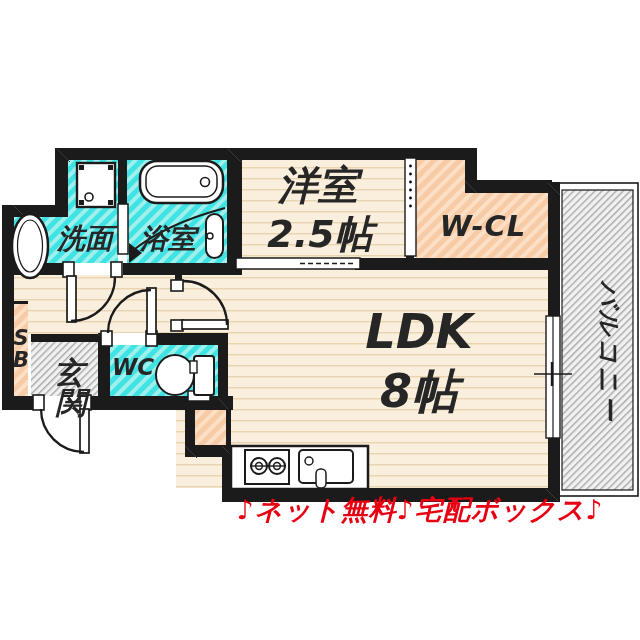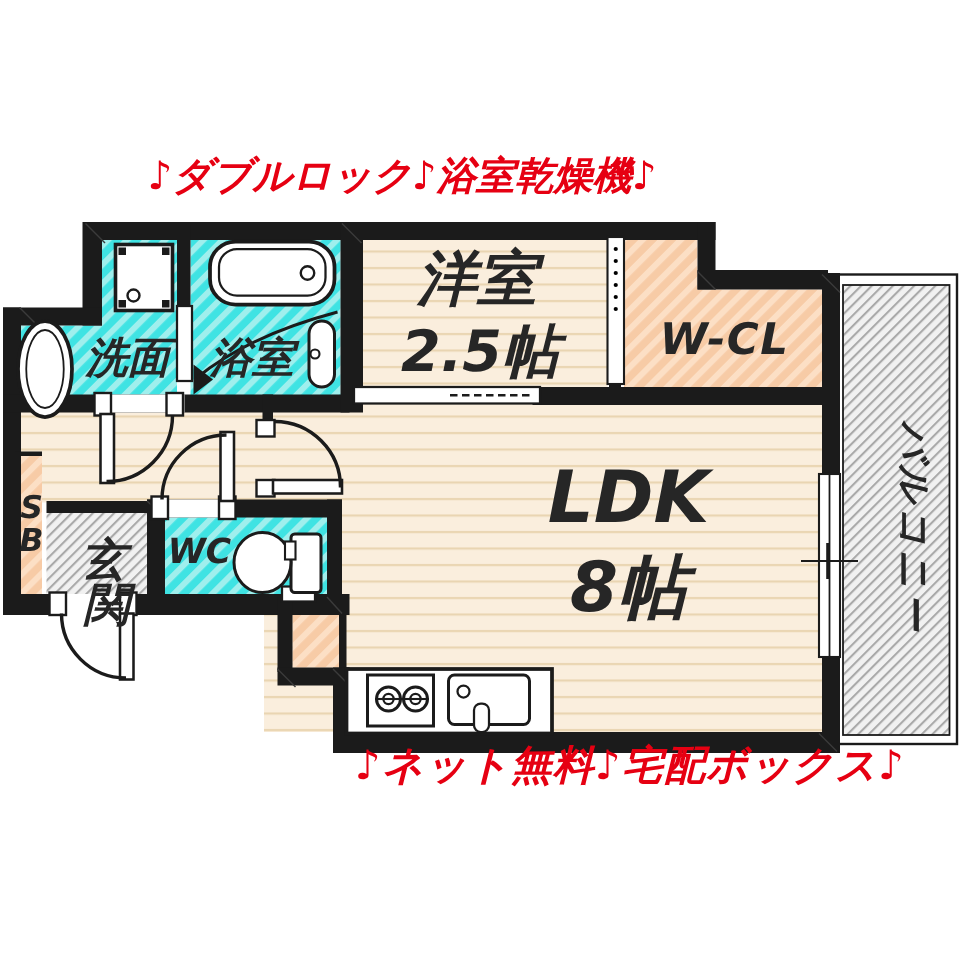--- a/index.html
+++ b/index.html
@@ -15,21 +15,20 @@
   .wallf{fill:var(--wall,#1b1b1b);}
   .mit{stroke:#3b3b3b;stroke-width:1;}
   .ln{stroke:var(--wall,#1b1b1b);fill:none;}
   .fix{fill:#ffffff;stroke:var(--wall,#1b1b1b);}
 </style>
 </head>
 <body>
 
 <div class="stage">
 
-  <div class="banner top">♪ダブルロック♪浴室乾燥機♪</div>
 
   <svg width="640" height="640" viewBox="0 0 640 640">
     <defs>
       <pattern id="creamlines" patternUnits="userSpaceOnUse" width="10" height="11">
         <rect width="10" height="11" style="fill:var(--floor-cream,#faeedd)"></rect>
         <rect y="2" width="10" height="1.4" style="fill:var(--floor-cream-line,#e9d4b0)"></rect>
       </pattern>
       <pattern id="cyanstripe" patternUnits="userSpaceOnUse" width="9" height="9" patternTransform="rotate(45)">
         <rect width="9" height="9" style="fill:var(--wet-cyan,#3fe3e3)"></rect>
         <rect width="4" height="9" style="fill:var(--wet-cyan-stripe,#9fefed)"></rect>

